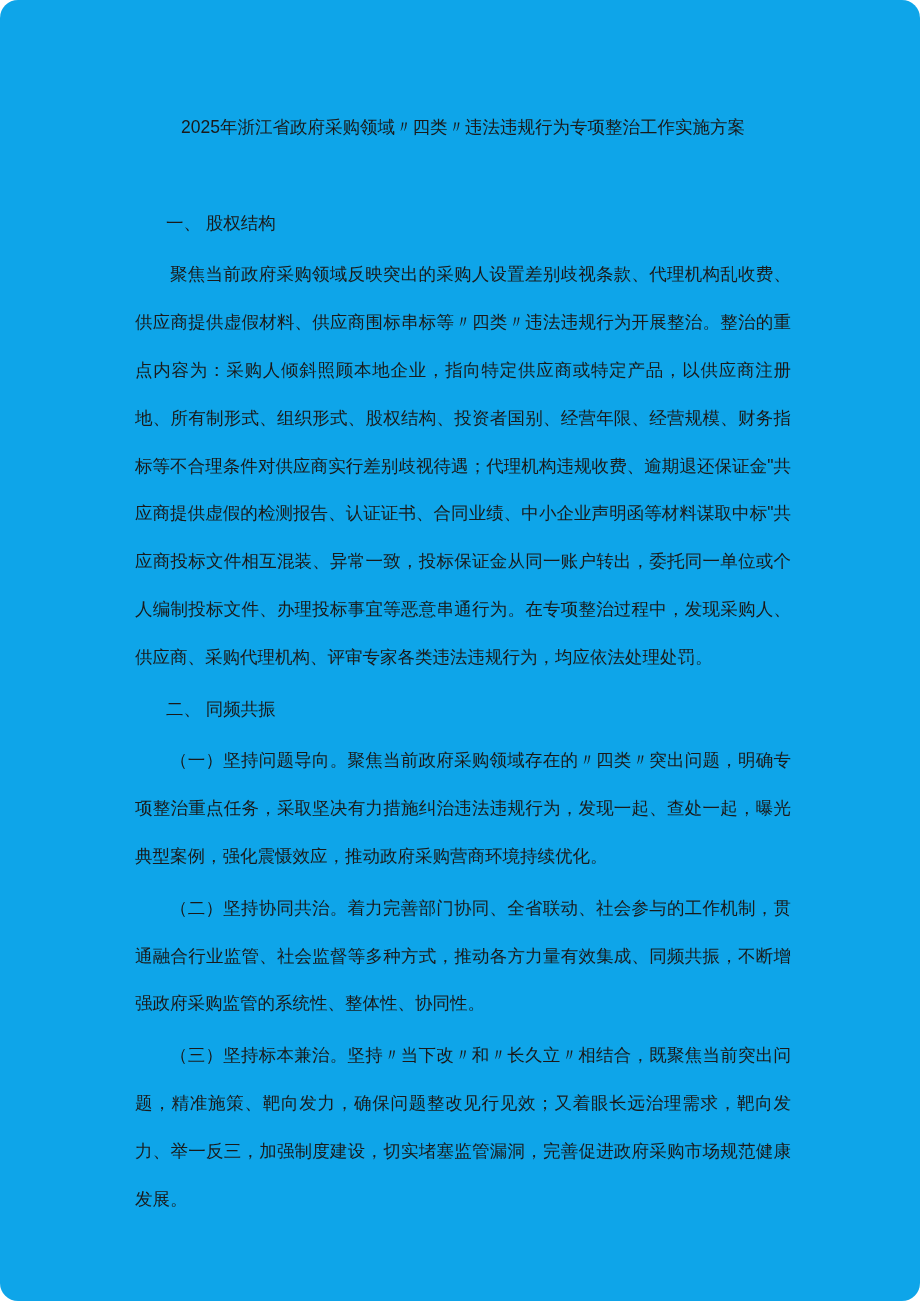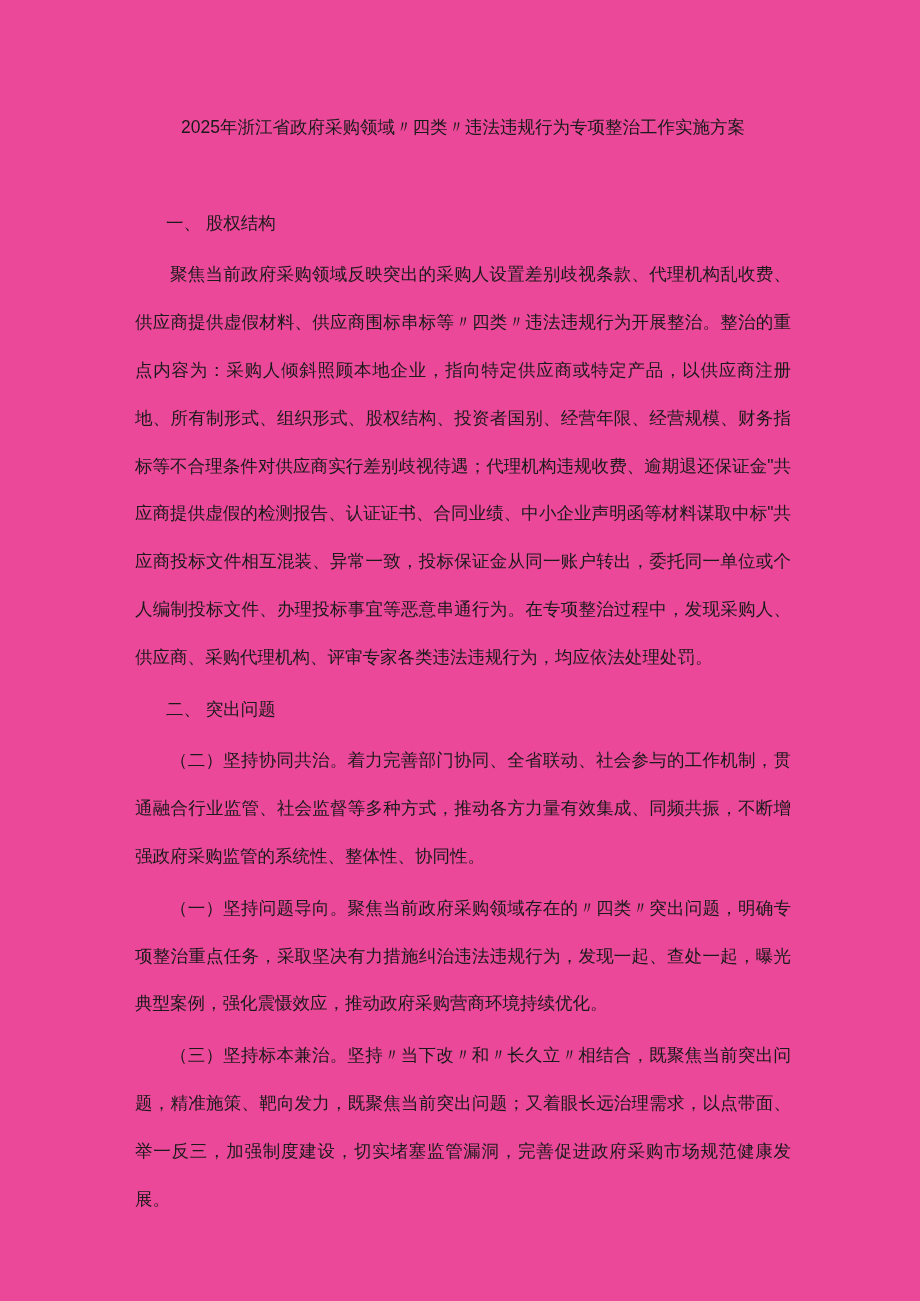--- a/index.html
+++ b/index.html
@@ -4,24 +4,25 @@
 <style>
   html, body {
     margin: 0;
     padding: 0;
     background: #ffffff;
   }
   .page {
     position: relative;
     width: 920px;
     height: 1301px;
-    background: #ec4899;
+    background: #0ea5e9;
     overflow: hidden;
     font-family: "Liberation Sans", sans-serif;
     color: #1a1a1a;
+    border-radius: 18px;
   }
   .content {
     position: absolute;
     top: 104px;
     left: 131px;
     width: 664px;
     font-size: 17.5px;
     line-height: 47.8px;
     letter-spacing: 0;
   }
@@ -52,22 +53,22 @@
 
 <div class="page">
   <div class="content">
 
     <h1 class="doc-title">2025年浙江省政府采购领域〃四类〃违法违规行为专项整治工作实施方案</h1>
 
     <h2 class="section-heading">一、 股权结构</h2>
 
     <p class="para">聚焦当前政府采购领域反映突出的采购人设置差别歧视条款、代理机构乱收费、供应商提供虚假材料、供应商围标串标等〃四类〃违法违规行为开展整治。整治的重点内容为：采购人倾斜照顾本地企业，指向特定供应商或特定产品，以供应商注册地、所有制形式、组织形式、股权结构、投资者国别、经营年限、经营规模、财务指标等不合理条件对供应商实行差别歧视待遇；代理机构违规收费、逾期退还保证金"共应商提供虚假的检测报告、认证证书、合同业绩、中小企业声明函等材料谋取中标"共应商投标文件相互混装、异常一致，投标保证金从同一账户转出，委托同一单位或个人编制投标文件、办理投标事宜等恶意串通行为。在专项整治过程中，发现采购人、供应商、采购代理机构、评审专家各类违法违规行为，均应依法处理处罚。</p>
 
-    <h2 class="section-heading">二、 突出问题</h2>
+    <h2 class="section-heading">二、 同频共振</h2>
+
+    <p class="para">（一）坚持问题导向。聚焦当前政府采购领域存在的〃四类〃突出问题，明确专项整治重点任务，采取坚决有力措施纠治违法违规行为，发现一起、查处一起，曝光典型案例，强化震慑效应，推动政府采购营商环境持续优化。</p>
 
     <p class="para">（二）坚持协同共治。着力完善部门协同、全省联动、社会参与的工作机制，贯通融合行业监管、社会监督等多种方式，推动各方力量有效集成、同频共振，不断增强政府采购监管的系统性、整体性、协同性。</p>
 
-    <p class="para">（一）坚持问题导向。聚焦当前政府采购领域存在的〃四类〃突出问题，明确专项整治重点任务，采取坚决有力措施纠治违法违规行为，发现一起、查处一起，曝光典型案例，强化震慑效应，推动政府采购营商环境持续优化。</p>
-
-    <p class="para">（三）坚持标本兼治。坚持〃当下改〃和〃长久立〃相结合，既聚焦当前突出问题，精准施策、靶向发力，既聚焦当前突出问题；又着眼长远治理需求，以点带面、举一反三，加强制度建设，切实堵塞监管漏洞，完善促进政府采购市场规范健康发展。</p>
+    <p class="para">（三）坚持标本兼治。坚持〃当下改〃和〃长久立〃相结合，既聚焦当前突出问题，精准施策、靶向发力，确保问题整改见行见效；又着眼长远治理需求，靶向发力、举一反三，加强制度建设，切实堵塞监管漏洞，完善促进政府采购市场规范健康发展。</p>
 
   </div>
 </div>
 
 </body></html>

